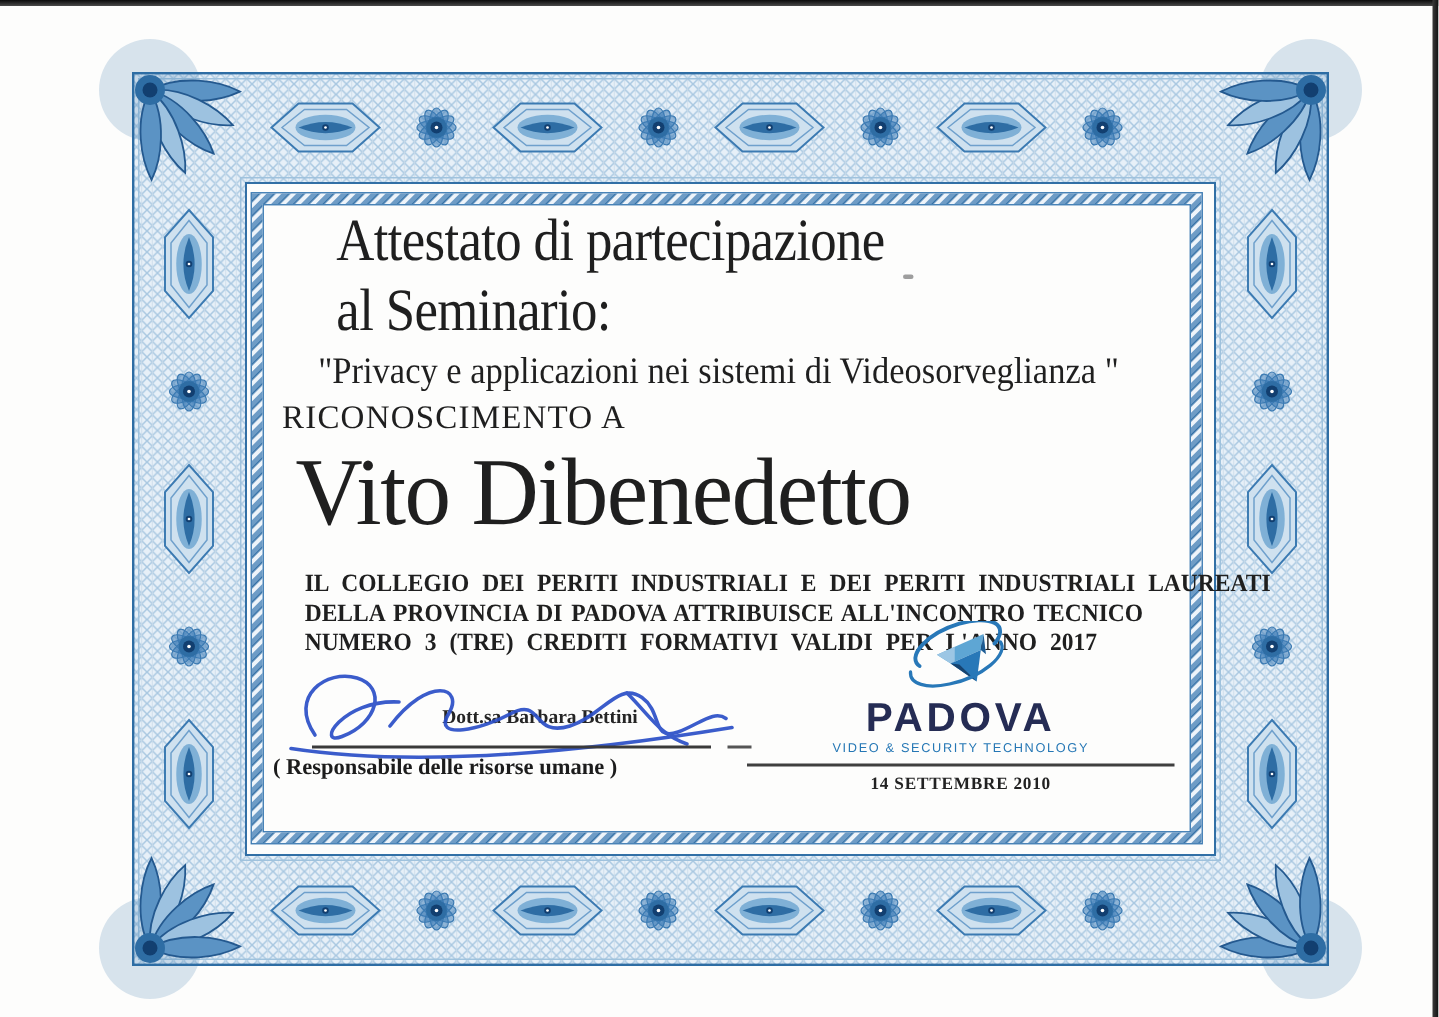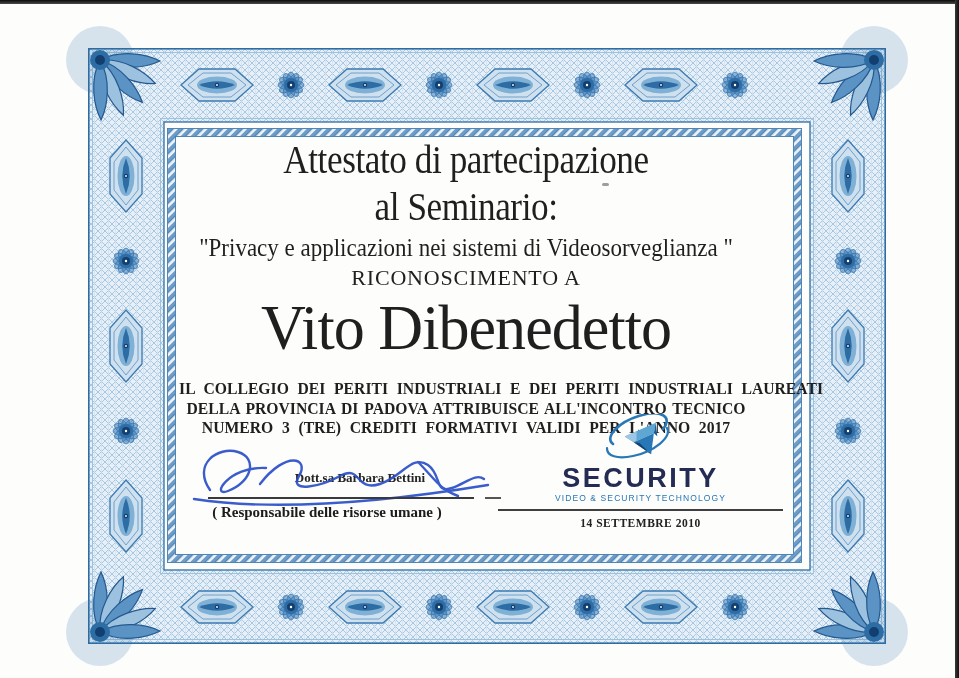--- a/index.html
+++ b/index.html
@@ -9,41 +9,41 @@
     font-family:"Liberation Serif", serif;
     color:var(--text,#1f1f1f);
   }
   .scan-edge-top{position:absolute;left:0;top:0;width:959px;height:4px;
     background:linear-gradient(#0a0a0a,#4a4a4a);}
   .scan-edge-right{position:absolute;right:0;top:0;width:4px;height:678px;
     background:linear-gradient(90deg,#3a3a3a,#101010);}
   .border-svg{position:absolute;left:0;top:0;}
   .speck{position:absolute;left:602px;top:183px;width:7px;height:3px;border-radius:2px;background:#6b6b6b;opacity:.65;}
 
-  .content{position:absolute;left:164px;top:136px;width:604px;text-align:center;}
+  .content{position:absolute;left:188px;top:136px;width:604px;text-align:left;}
   .title-line{font-size:40px;line-height:47px;letter-spacing:-.5px;
     transform:scaleX(.88);transform-origin:50% 50%;white-space:nowrap;}
   .quote-line{font-size:25px;line-height:30px;margin-top:3px;
     transform:scaleX(.92);transform-origin:50% 50%;white-space:nowrap;}
   .recognition{font-size:22px;line-height:24px;margin-top:3px;letter-spacing:.8px;white-space:nowrap;}
   .recipient{font-size:64px;line-height:72px;margin-top:2px;letter-spacing:-1px;
     transform:scaleX(.97);transform-origin:50% 50%;white-space:nowrap;}
   .body-block{margin-top:15px;font-weight:bold;font-size:16.5px;line-height:19.5px;
     transform:scaleX(.95);transform-origin:50% 50%;}
   .body-line{white-space:nowrap;}
   .ws-wide{word-spacing:5px;}
   .ws-mid{word-spacing:2px;}
 
   .sig-block{position:absolute;left:182px;top:438px;width:320px;height:90px;}
   .sig-svg{position:absolute;left:0;top:0;}
   .sig-typed{position:absolute;left:98px;top:32px;width:160px;text-align:center;
     font-size:13px;font-weight:bold;color:#252525;white-space:nowrap;}
   .sig-line{position:absolute;left:26px;top:59px;width:266px;border-top:2px solid #3a3a3a;}
   .sig-dash{position:absolute;left:303px;top:59px;width:16px;border-top:2px solid #555;}
-  .sig-role{position:absolute;left:0;top:66px;width:290px;text-align:center;
+  .sig-role{position:absolute;left:0;top:66px;width:290px;
     font-size:15px;font-weight:bold;color:#1c1c1c;white-space:nowrap;}
 
   .logo-block{position:absolute;left:498px;top:414px;width:285px;text-align:center;}
   .logo-icon{display:block;margin:0 auto;}
   .brand{font-family:"Liberation Sans",sans-serif;font-weight:bold;font-size:27px;
     line-height:26px;letter-spacing:2.5px;color:var(--brand-navy,#252c54);margin-top:1px;}
   .tagline{font-family:"Liberation Sans",sans-serif;font-weight:normal;font-size:8.5px;
     letter-spacing:1.1px;color:var(--brand-teal,#2577b5);margin-top:2px;}
   .date-line{border-top:2px solid #3f3f3f;margin-top:6px;}
   .issue-date{font-size:11.5px;font-weight:bold;letter-spacing:.5px;color:#222;margin-top:6px;}
@@ -183,17 +183,17 @@
     <path d="M20,30 A30,13 -22 1 1 70,15" fill="none" stroke="#2878b8" stroke-width="2.6" stroke-linecap="round"></path>
     <g transform="translate(50,22) rotate(-24)">
       <polygon points="-17,-7 17,-7 11,2 -11,2" fill="#5ea6d4"></polygon>
       <polygon points="-17,-7 -4,-7 -8,2 -11,2" fill="#9cc6e4"></polygon>
       <polygon points="11,2 17,-7 13,6" fill="#1d5c94"></polygon>
       <polygon points="-11,2 11,2 0,20" fill="#2878b8"></polygon>
       <polygon points="-11,2 0,20 -6,5" fill="#16436f"></polygon>
     </g>
     <path d="M74,14 A30,13 -22 0 1 40,42 A34,15 -22 0 1 14,34" fill="none" stroke="#2878b8" stroke-width="2.2" stroke-linecap="round"></path>
   </svg>
-  <div class="brand">SECURITY</div>
+  <div class="brand">PADOVA</div>
   <div class="tagline">VIDEO &amp; SECURITY TECHNOLOGY</div>
   <div class="date-line"></div>
   <div class="issue-date">14 SETTEMBRE 2010</div>
 </div>
 
 </body></html>

